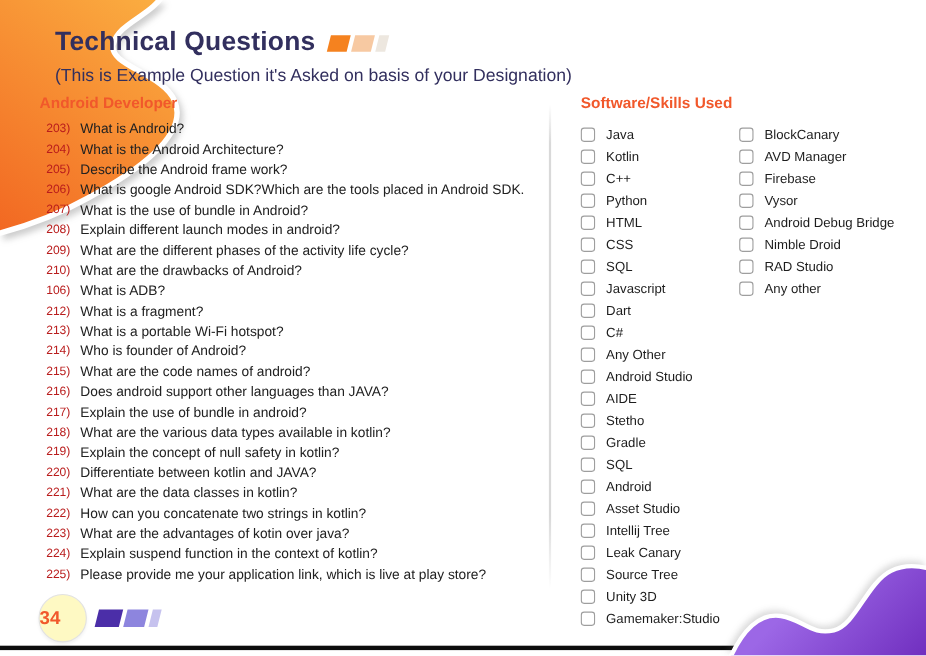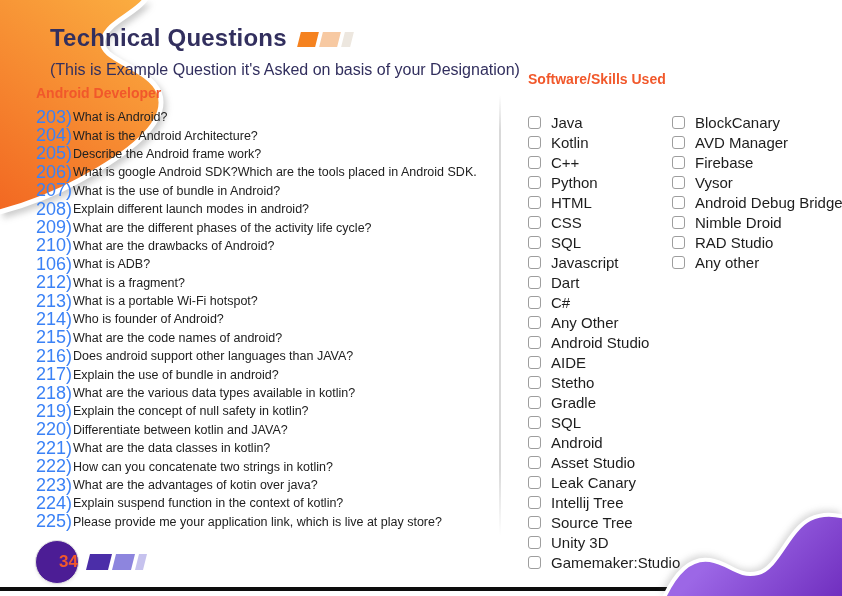--- a/index.html
+++ b/index.html
@@ -19,42 +19,42 @@
   .page-title{font-size:24px;font-weight:700;color:#322F5E;letter-spacing:.2px;}
   .accent-squares{display:flex;align-items:center;margin-left:12px;margin-top:3px;}
   .sq{height:15px;transform:skewX(-14deg);margin-right:4px;}
   .sq1{width:18px;background:#F5821F;}
   .sq2{width:18px;background:#F7C9A2;}
   .sq3{width:9px;background:#EDE7DF;}
   .subtitle{margin-top:9px;font-size:16px;font-weight:500;color:#322F5E;}
   
   .sec-heading{position:absolute;font-size:14px;font-weight:700;color:#F1582B;z-index:6;}
   .heading-left{left:36px;top:85px;}
-  .heading-right{left:528px;top:71px;text-align:right;}
+  .heading-right{left:528px;top:85px;text-align:right;}
   
   .question-list{position:absolute;left:36px;top:108px;margin:0;padding:0;list-style:none;z-index:6;}
   .q-row{display:flex;align-items:center;height:18.4px;}
-  .q-num{width:28px;text-align:right;margin-right:9px;font-size:18px;color:#3b82f6;}
+  .q-num{width:28px;text-align:right;margin-right:9px;font-size:11px;color:#b91c1c;}
   .q-text{font-size:12.5px;color:#212121;white-space:nowrap;}
   
   .divider{position:absolute;left:499px;top:95px;width:1.5px;height:440px;z-index:2;
     background:linear-gradient(to bottom, rgba(210,210,210,0), #d9d9d9 8%, #d9d9d9 85%, rgba(210,210,210,0));}
   
   .skill-col{position:absolute;top:112px;margin:0;padding:0;list-style:none;z-index:6;}
   .skill-col.c1{left:528px;}
   .skill-col.c2{left:672px;}
   .skill-row{display:flex;align-items:center;height:20px;}
   .checkbox{width:11px;height:11px;border:1.4px solid #9E9E9E;border-radius:3px;background:#fff;
     margin-right:10px;flex:0 0 auto;}
-  .skill-label{font-size:15px;color:#1d1d1d;white-space:nowrap;}
+  .skill-label{font-size:12px;color:#1d1d1d;white-space:nowrap;}
   
   .footer{position:absolute;left:35px;top:540px;display:flex;align-items:center;z-index:6;}
-  .page-badge{width:44px;height:44px;border-radius:50%;background:#4c1d95;
+  .page-badge{width:44px;height:44px;border-radius:50%;background:#fef9c3;
     border:1px solid #e2e2e2;box-shadow:0 2px 3px rgba(0,0,0,.06);
-    display:flex;align-items:center;justify-content:flex-end;box-sizing:border-box;}
+    display:flex;align-items:center;justify-content:flex-start;box-sizing:border-box;}
   .page-num{font-size:17px;font-weight:700;color:#F1582B;}
   .footer-squares{display:flex;align-items:center;margin-left:9px;}
   .fsq{height:16px;transform:skewX(-14deg);margin-right:4px;}
   .fsq1{width:22px;background:#4B2EA8;}
   .fsq2{width:19px;background:#8D85DE;}
   .fsq3{width:8px;background:#C6C2EE;}
 </style>
 </head>
 <body>
 
@@ -260,25 +260,25 @@
     <li class="skill-row">
       <span class="checkbox"></span>
       <span class="skill-label">Android</span>
     </li>
     <li class="skill-row">
       <span class="checkbox"></span>
       <span class="skill-label">Asset Studio</span>
     </li>
     <li class="skill-row">
       <span class="checkbox"></span>
+      <span class="skill-label">Intellij Tree</span>
+    </li>
+    <li class="skill-row">
+      <span class="checkbox"></span>
       <span class="skill-label">Leak Canary</span>
-    </li>
-    <li class="skill-row">
-      <span class="checkbox"></span>
-      <span class="skill-label">Intellij Tree</span>
     </li>
     <li class="skill-row">
       <span class="checkbox"></span>
       <span class="skill-label">Source Tree</span>
     </li>
     <li class="skill-row">
       <span class="checkbox"></span>
       <span class="skill-label">Unity 3D</span>
     </li>
     <li class="skill-row">

